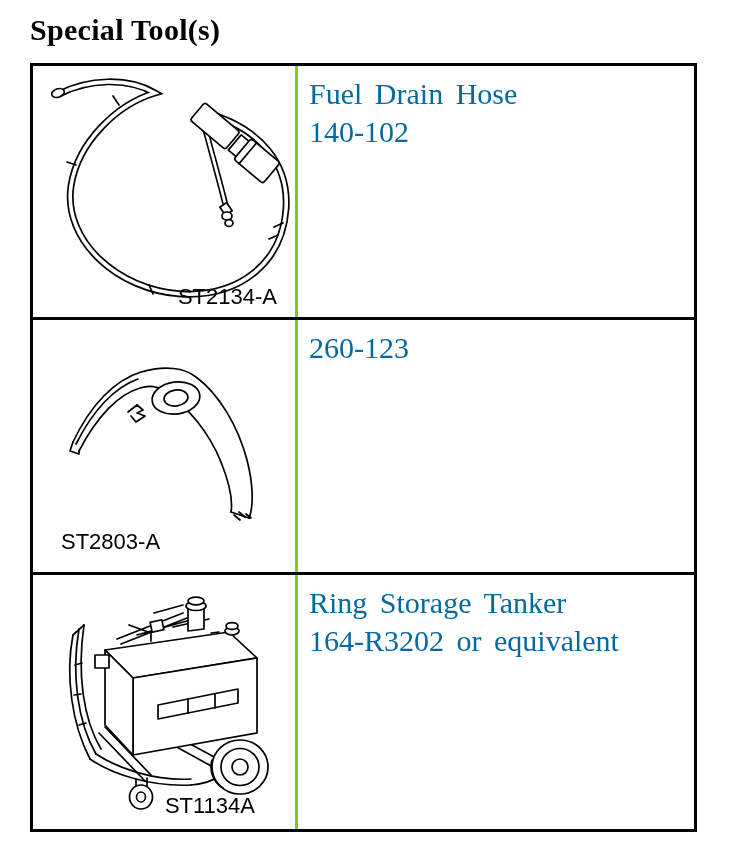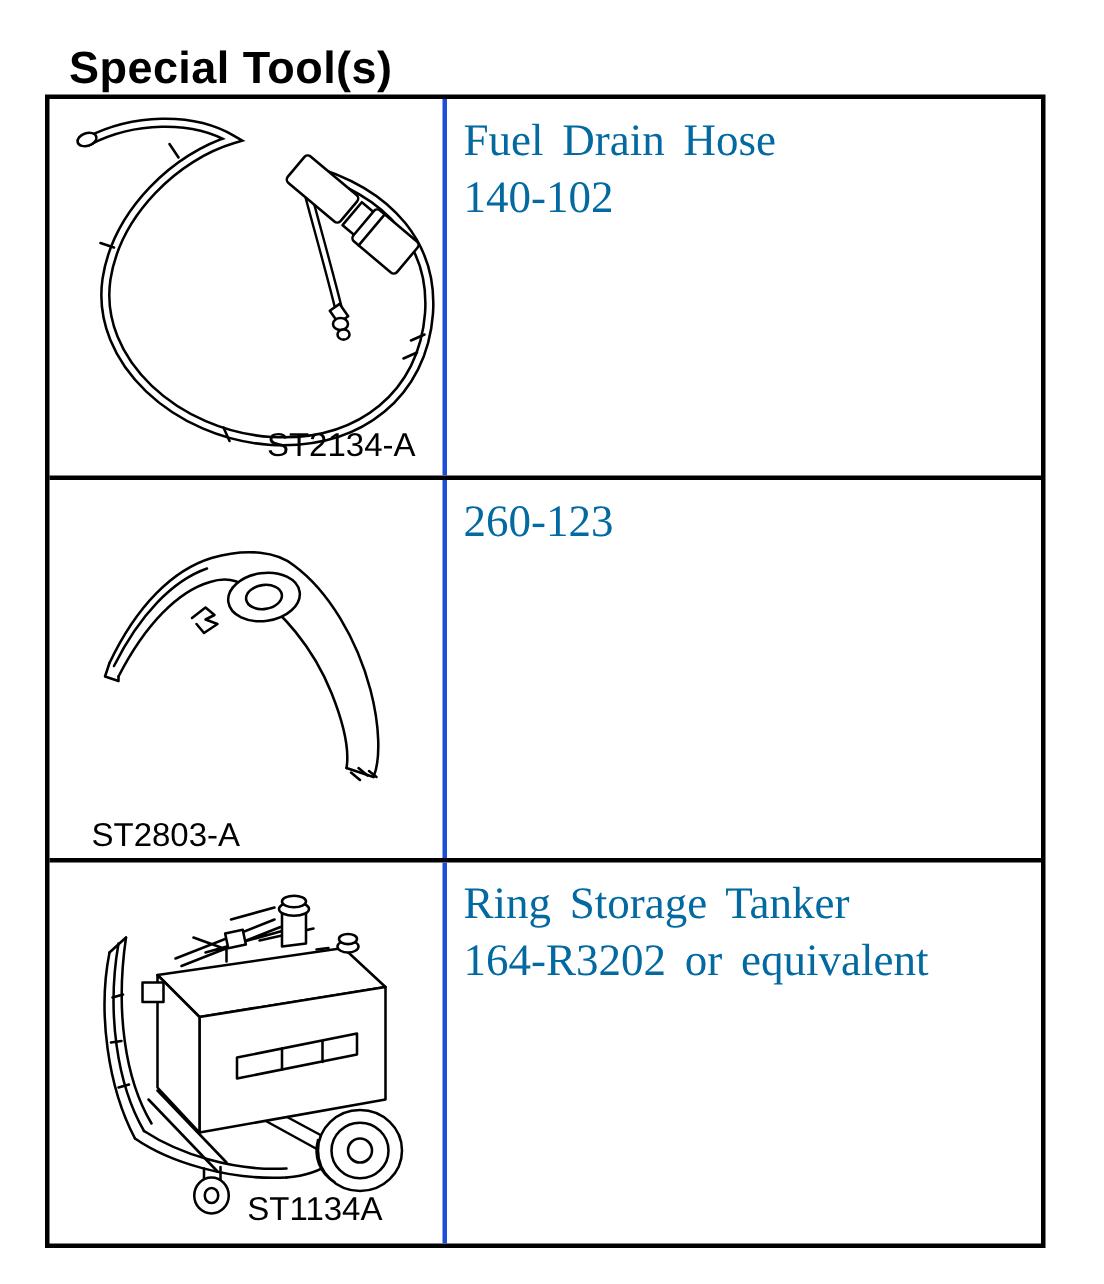--- a/index.html
+++ b/index.html
@@ -2,47 +2,47 @@
 <html><head>
 <meta charset="utf-8">
 <style>
   html,body { margin:0; padding:0; background:#ffffff; }
   .page {
     position:relative; width:736px; height:856px; background:#ffffff;
     font-family:"Liberation Sans", sans-serif; color:#000;
     overflow:hidden;
   }
   .page-title {
-    position:absolute; left:30px; top:13px; margin:16px;
-    font-family:Liberation Sans, sans-serif;
+    position:absolute; left:30px; top:13px; margin:0;
+    font-family:Liberation Serif, serif;
     font-weight:bold; font-size:30px; line-height:34px; color:#000;
     letter-spacing:0.3px;
   }
   .tools-table {
     position:absolute; left:30px; top:63px; width:667px; height:769px;
     box-sizing:border-box; border:3px solid #000;
     display:grid; grid-template-rows:1fr 1fr 1fr;
   }
   .tool-row {
     display:grid; grid-template-columns:265px 1fr;
     border-bottom:3px solid #000; min-height:0;
   }
   .tool-row:last-child { border-bottom:none; }
   .img-cell {
-    position:relative; border-right:3px solid #1d4ed8; min-height:0;
+    position:relative; border-right:3px solid #84cc16; min-height:0;
     overflow:hidden;
   }
   .img-cell svg { position:absolute; left:0; top:0; }
   .tool-label {
     position:absolute;
     font-family:"Liberation Sans", sans-serif; font-size:22px; color:#000;
     white-space:nowrap;
   }
   .label-row1 { right:18px; bottom:7px; }
-  .label-row2 { left:28px; bottom:2px; }
+  .label-row2 { left:28px; bottom:17px; }
   .label-row3 { right:40px; bottom:10px; }
   .text-cell {
     padding:9px 10px 0 11px;
     font-family:"Liberation Serif", serif; font-size:30px; line-height:38px;
     color:#0369a1; word-spacing:5px;
   }
   .ln { stroke:#000; stroke-width:1.7; fill:none; stroke-linecap:round; stroke-linejoin:round; }
   .lnw { stroke:#000; stroke-width:1.7; fill:#fff; stroke-linejoin:round; }
   .tube-b { stroke:#000; fill:none; stroke-linecap:round; }
   .tube-w { stroke:#fff; fill:none; stroke-linecap:round; }

